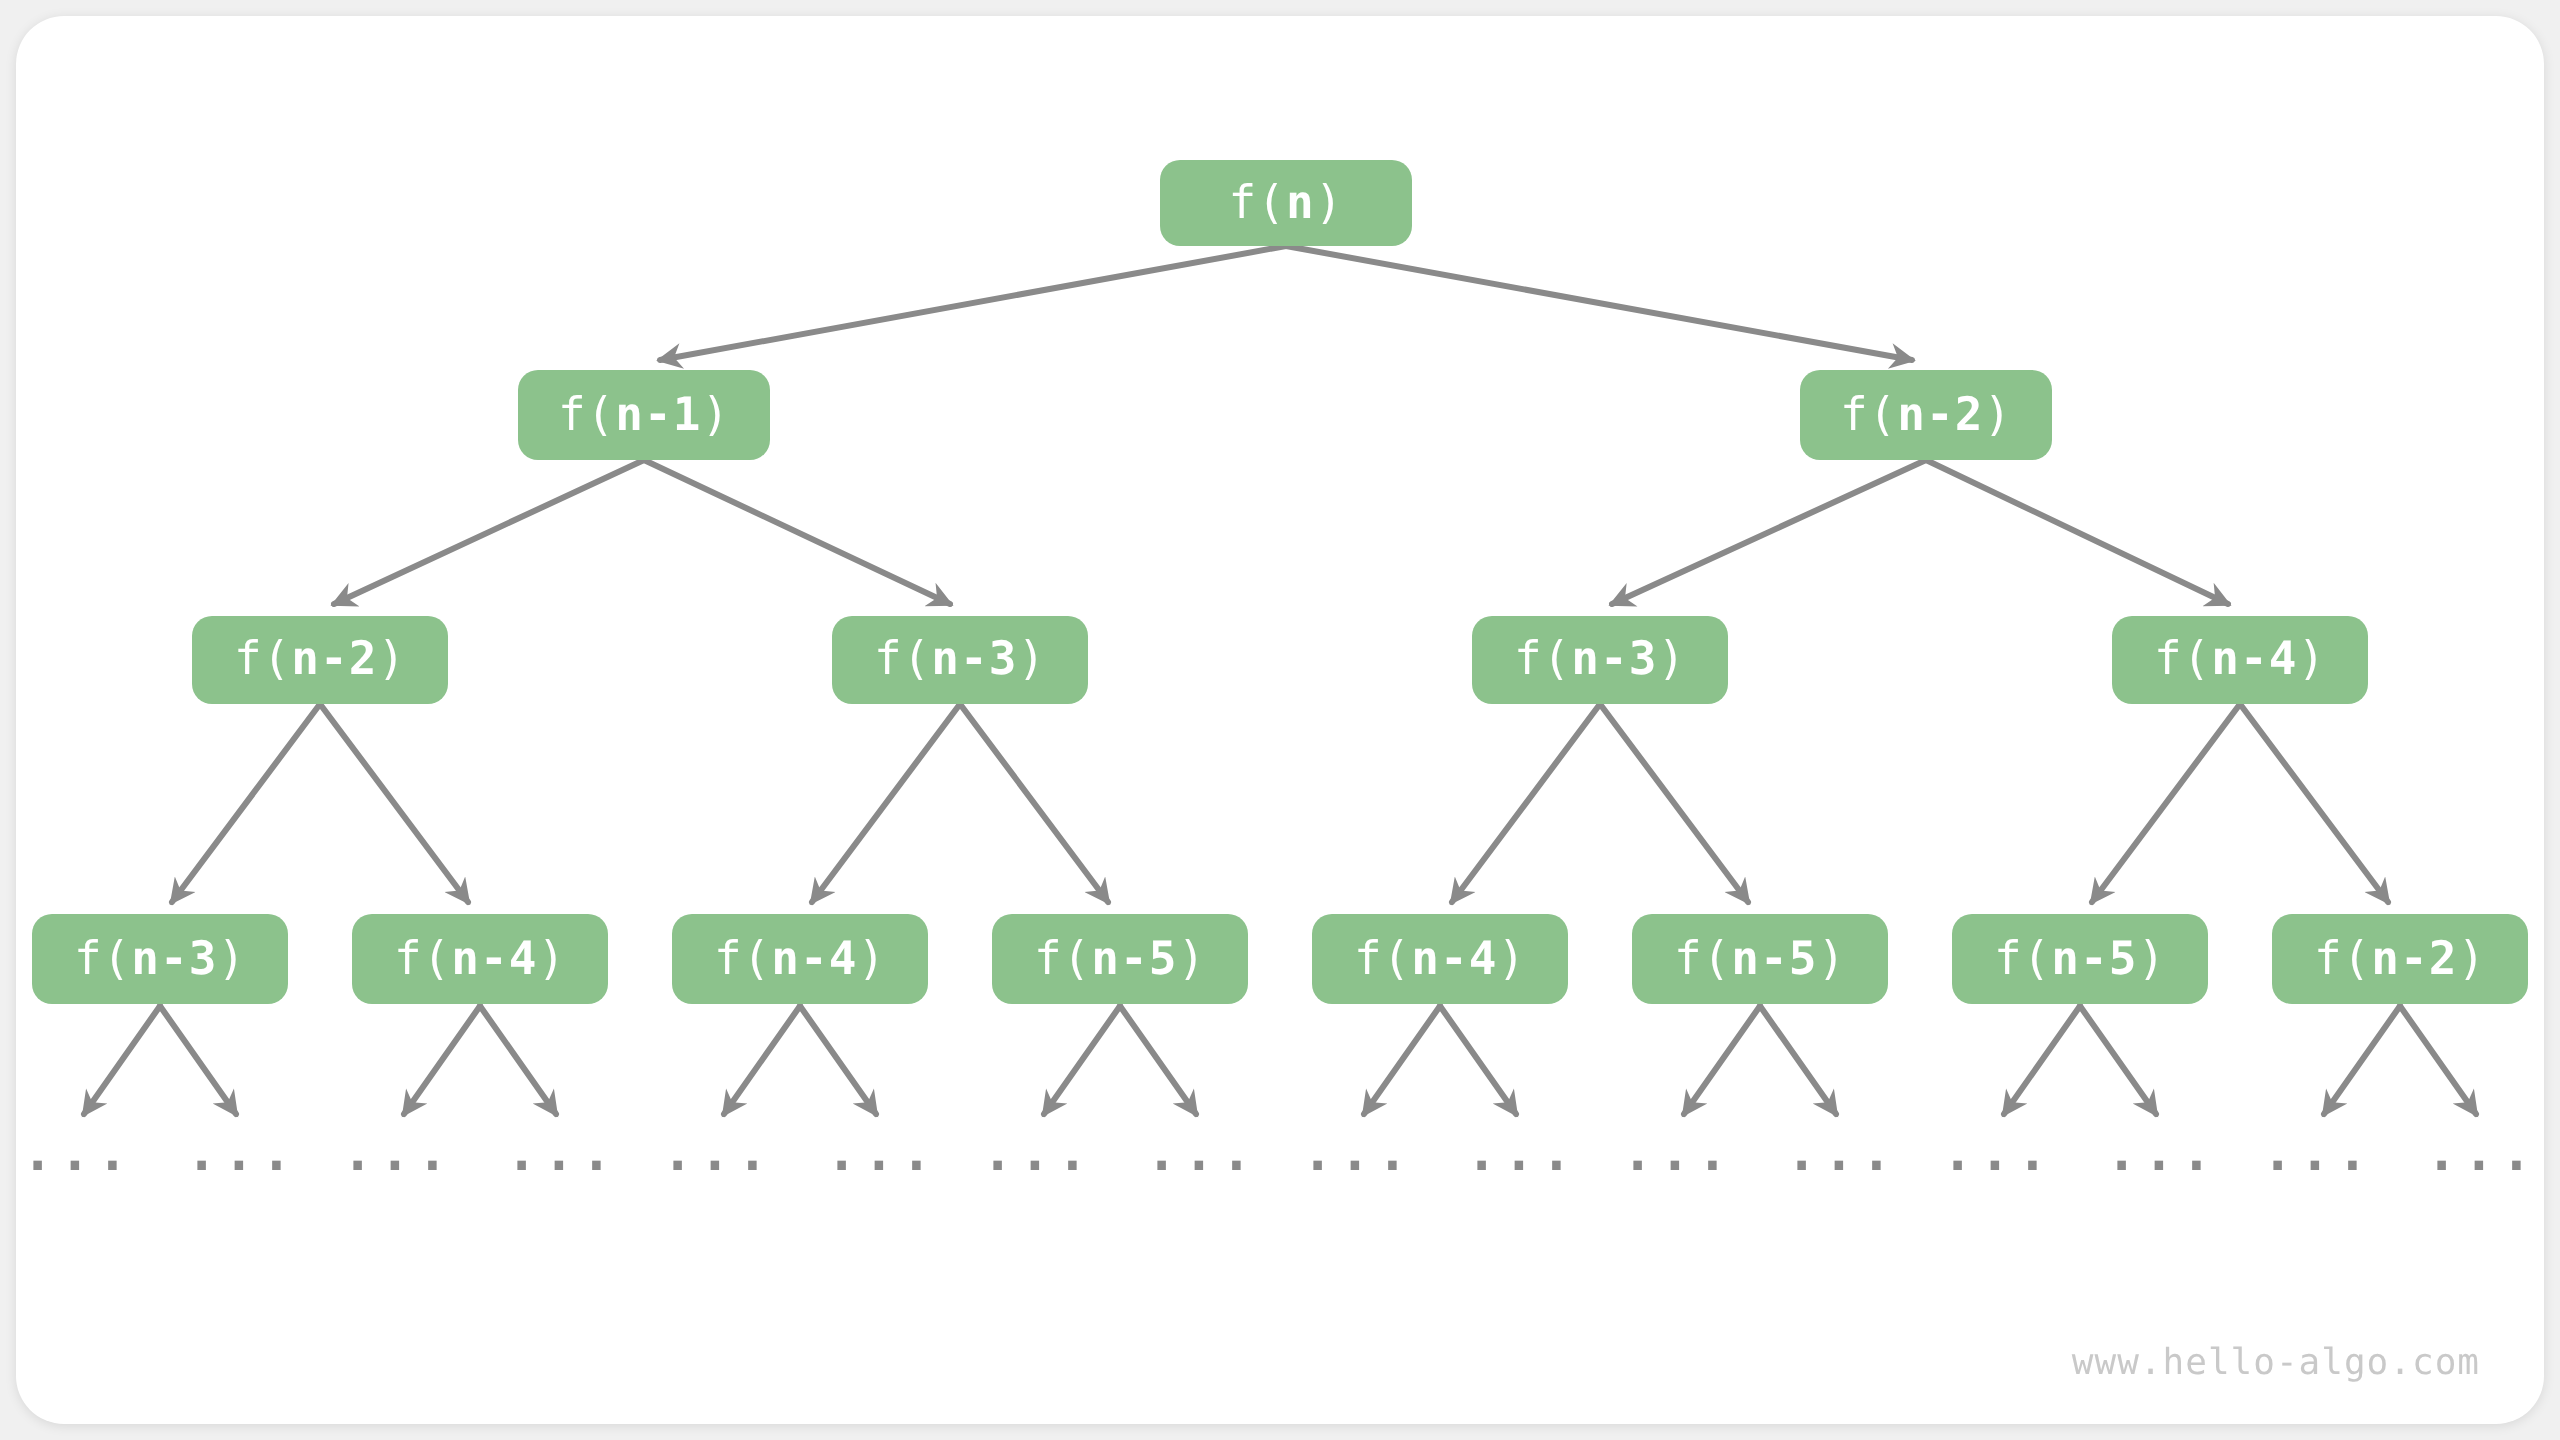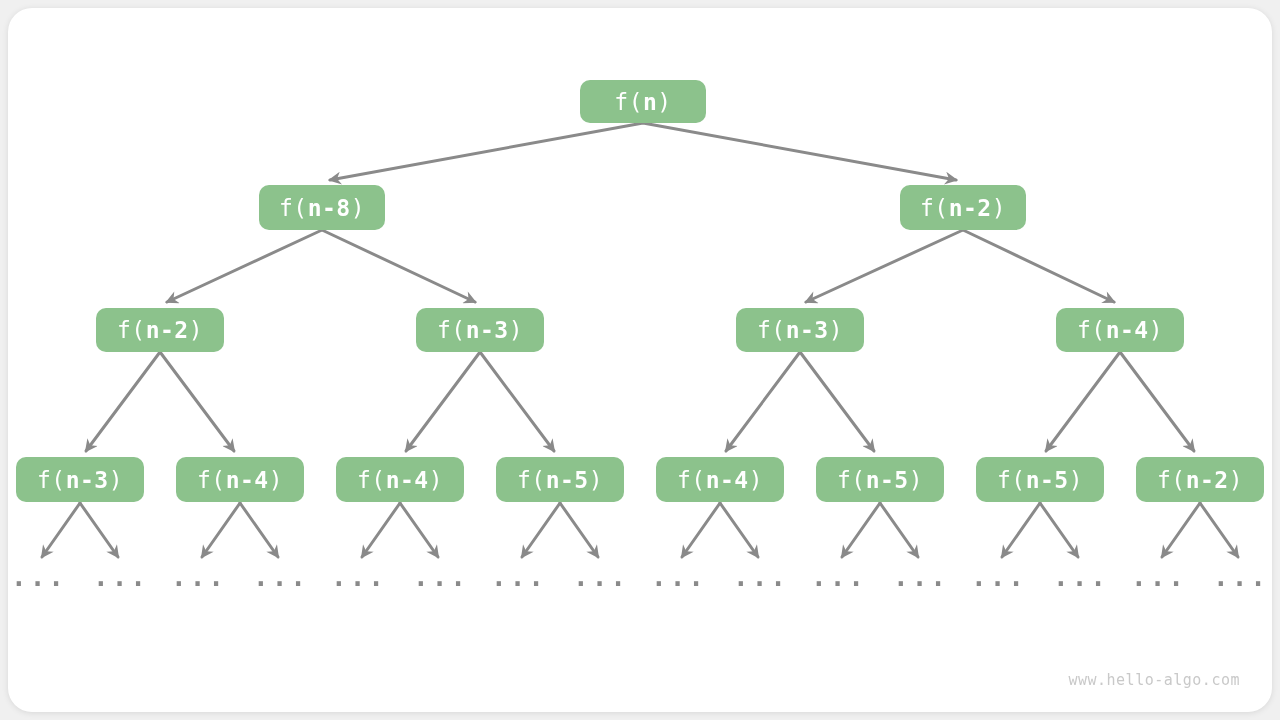--- a/index.html
+++ b/index.html
@@ -61,21 +61,21 @@
     font-weight: bold;
     font-size: 26px;
     line-height: 26px;
     letter-spacing: 3px;
   }
   .watermark {
     position: absolute;
     right: 40px;
     top: 671px;
     color: var(--watermark);
-    font-size: 15px;
+    font-size: 18px;
     letter-spacing: 0.5px;
   }
 </style>
 </head>
 <body>
 
 <div class="stage">
   <div class="card"></div>
 
   <svg class="edges" viewBox="0 0 1280 720">
@@ -115,21 +115,21 @@
     <line x1="880" y1="503" x2="842" y2="557" marker-end="url(#ah)"></line>
     <line x1="880" y1="503" x2="918" y2="557" marker-end="url(#ah)"></line>
     <line x1="1040" y1="503" x2="1002" y2="557" marker-end="url(#ah)"></line>
     <line x1="1040" y1="503" x2="1078" y2="557" marker-end="url(#ah)"></line>
     <line x1="1200" y1="503" x2="1162" y2="557" marker-end="url(#ah)"></line>
     <line x1="1200" y1="503" x2="1238" y2="557" marker-end="url(#ah)"></line>
   </svg>
 
   <div class="node lv0" style="left:580px;top:80px"><span>f(</span><span class="arg">n</span><span>)</span></div>
 
-  <div class="node lv1" style="left:259px;top:185px"><span>f(</span><span class="arg">n-8</span><span>)</span></div>
+  <div class="node lv1" style="left:259px;top:185px"><span>f(</span><span class="arg">n-1</span><span>)</span></div>
   <div class="node lv1" style="left:900px;top:185px"><span>f(</span><span class="arg">n-2</span><span>)</span></div>
 
   <div class="node lv2" style="left:96px;top:308px"><span>f(</span><span class="arg">n-2</span><span>)</span></div>
   <div class="node lv2" style="left:416px;top:308px"><span>f(</span><span class="arg">n-3</span><span>)</span></div>
   <div class="node lv2" style="left:736px;top:308px"><span>f(</span><span class="arg">n-3</span><span>)</span></div>
   <div class="node lv2" style="left:1056px;top:308px"><span>f(</span><span class="arg">n-4</span><span>)</span></div>
 
   <div class="node lv3" style="left:16px;top:457px"><span>f(</span><span class="arg">n-3</span><span>)</span></div>
   <div class="node lv3" style="left:176px;top:457px"><span>f(</span><span class="arg">n-4</span><span>)</span></div>
   <div class="node lv3" style="left:336px;top:457px"><span>f(</span><span class="arg">n-4</span><span>)</span></div>

